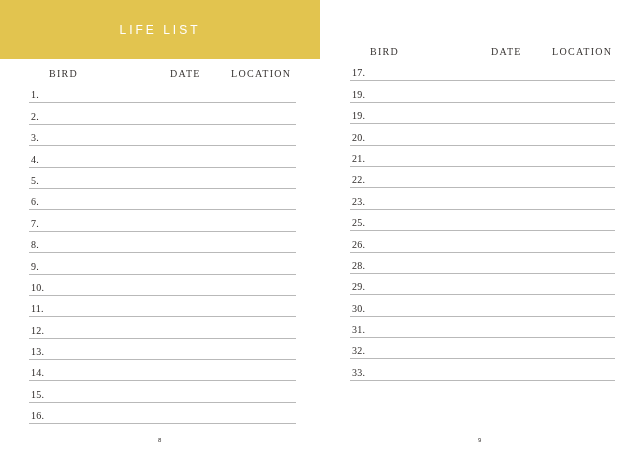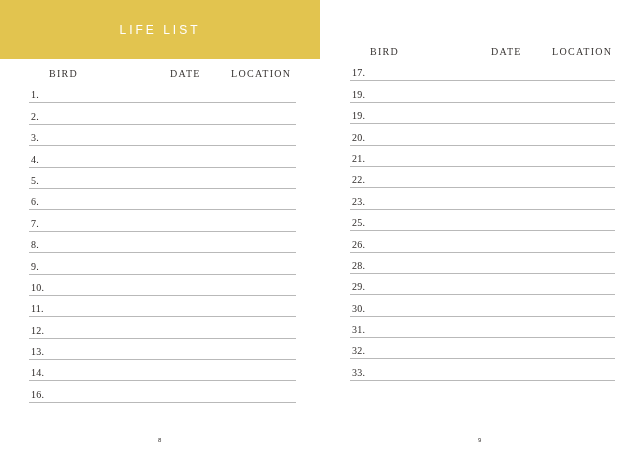--- a/index.html
+++ b/index.html
@@ -194,20 +194,24 @@
         </div>
         <div class="row">
           <span class="num">13.</span>
           <span class="rule"></span>
         </div>
         <div class="row">
           <span class="num">14.</span>
           <span class="rule"></span>
         </div>
         <div class="row">
+          <span class="num">15.</span>
+          <span class="rule"></span>
+        </div>
+        <div class="row">
           <span class="num">16.</span>
           <span class="rule"></span>
         </div>
       </div>
 
     <div class="folio">8</div>
   </div>
 
   <div class="gutter"></div>
 

